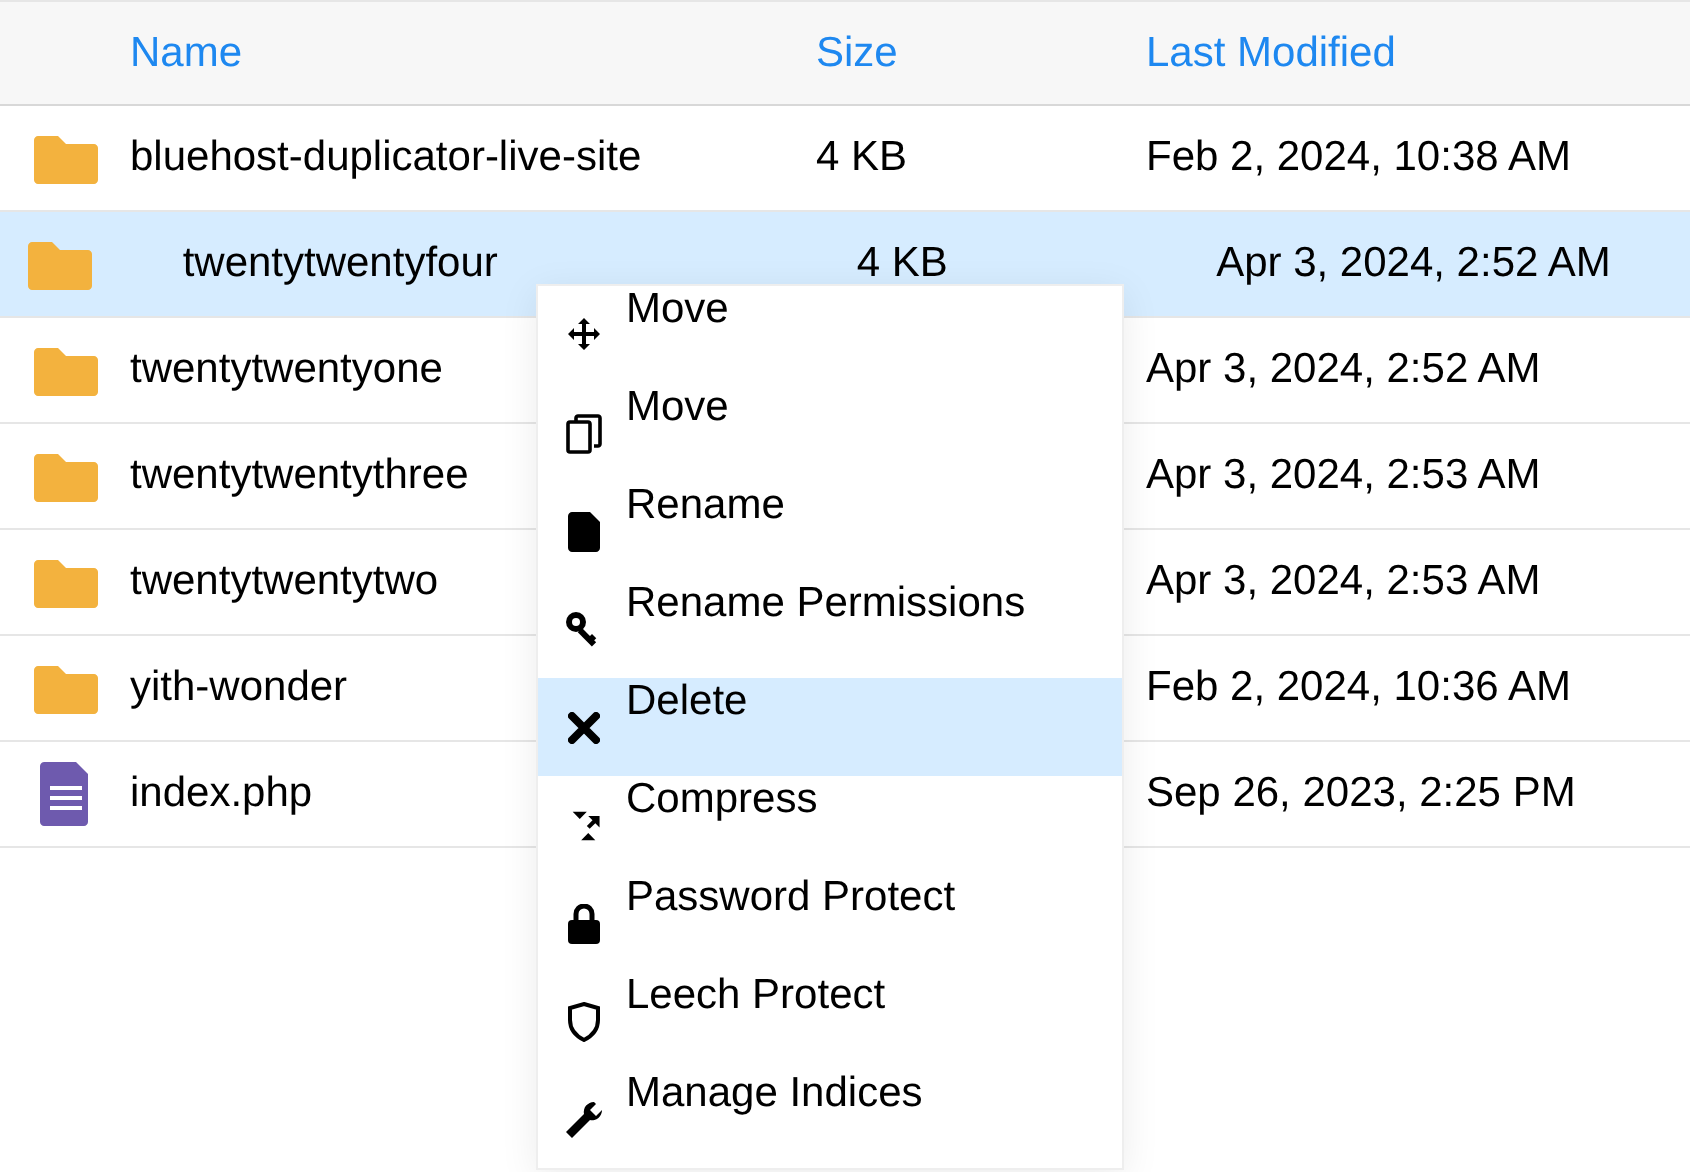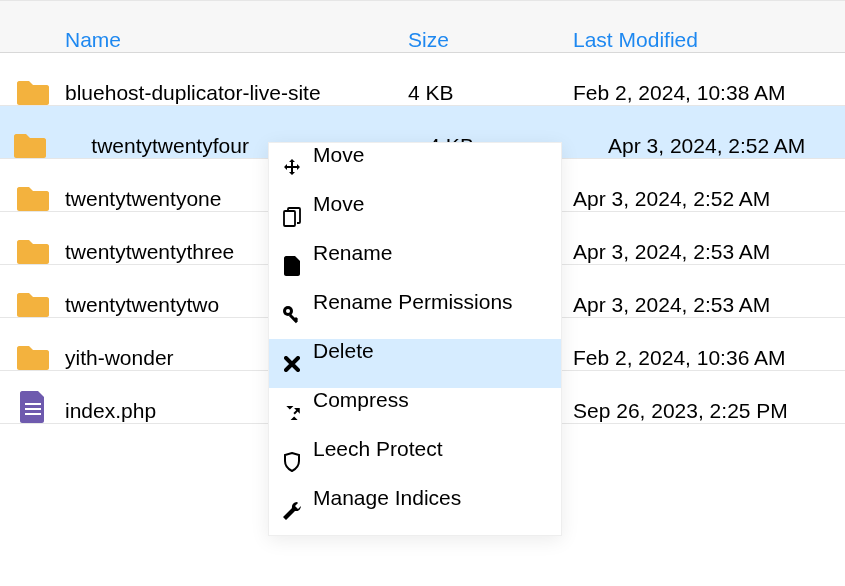--- a/index.html
+++ b/index.html
@@ -1,18 +1,18 @@
 <!DOCTYPE html>
 <html><head>
   <meta charset="utf-8">
   <style>
     * { margin:0; padding:0; box-sizing:border-box; }
     body { font-family:-apple-system,BlinkMacSystemFont,"Segoe UI",Arial,sans-serif; font-size:21px; color:#000; background:#fff; }
     .table-container { width:845px; overflow:hidden; }
-    .row { display:flex; align-items:flex-end; height:53px; border-bottom:1px solid #e6e6e6; background:#fff; }
+    .row { display:flex; align-items:center; height:53px; border-bottom:1px solid #e6e6e6; background:#fff; }
     .row.header { background:#f7f7f7; border-top:1px solid #e6e6e6; border-bottom:1px solid #d8d8d8; }
     .row.header .cel { color:#1e88f0; font-weight:400; }
     .row.selected { background:#d6ecff;gap:32px; }
     .cel { padding:0 8px; white-space:nowrap; overflow:hidden; text-overflow:ellipsis; }
     .cel-icon { width:65px; display:flex; justify-content:center; align-items:center; }
     .cel-name { width:335px; padding-left:0; }
     .cel-size { width:165px; }
     .cel-date { width:275px; }
     .icon-folder { width:32px; height:26px; }
     .icon-file { width:26px; height:32px; }
@@ -163,20 +163,29 @@
   <div class="ctx-item">
     <span class="ctx-ico">
       <svg width="18" height="18" viewBox="0 0 18 18" fill="#000">
           <path d="M0 8h5V3L0 8zM18 10h-5v5l5-5zM11 0L7 4h3v4h2V4h3L11 0z" transform="rotate(45 9 9)"></path>
         </svg>
     </span>
     <span>Compress</span>
   </div>
   <div class="ctx-item">
     <span class="ctx-ico">
+      <svg width="16" height="20" viewBox="0 0 16 20" fill="#000">
+          <rect x="0" y="8" width="16" height="12" rx="2"></rect>
+          <path d="M4 8V5a4 4 0 018 0v3" fill="none" stroke="#000" stroke-width="2.5"></path>
+        </svg>
+    </span>
+    <span>Password Protect</span>
+  </div>
+  <div class="ctx-item">
+    <span class="ctx-ico">
       <svg width="16" height="20" viewBox="0 0 16 20" fill="none" stroke="#000" stroke-width="2">
           <path d="M8 1l7 2v6c0 5-3 8-7 10-4-2-7-5-7-10V3l7-2z"></path>
         </svg>
     </span>
     <span>Leech Protect</span>
   </div>
   <div class="ctx-item">
     <span class="ctx-ico">
       <svg width="20" height="20" viewBox="0 0 20 20" fill="#000">
           <path d="M15 1a5 5 0 00-5 6L1 16l3 3 9-9a5 5 0 006-5l-3 3-3-3 3-3z"></path>

